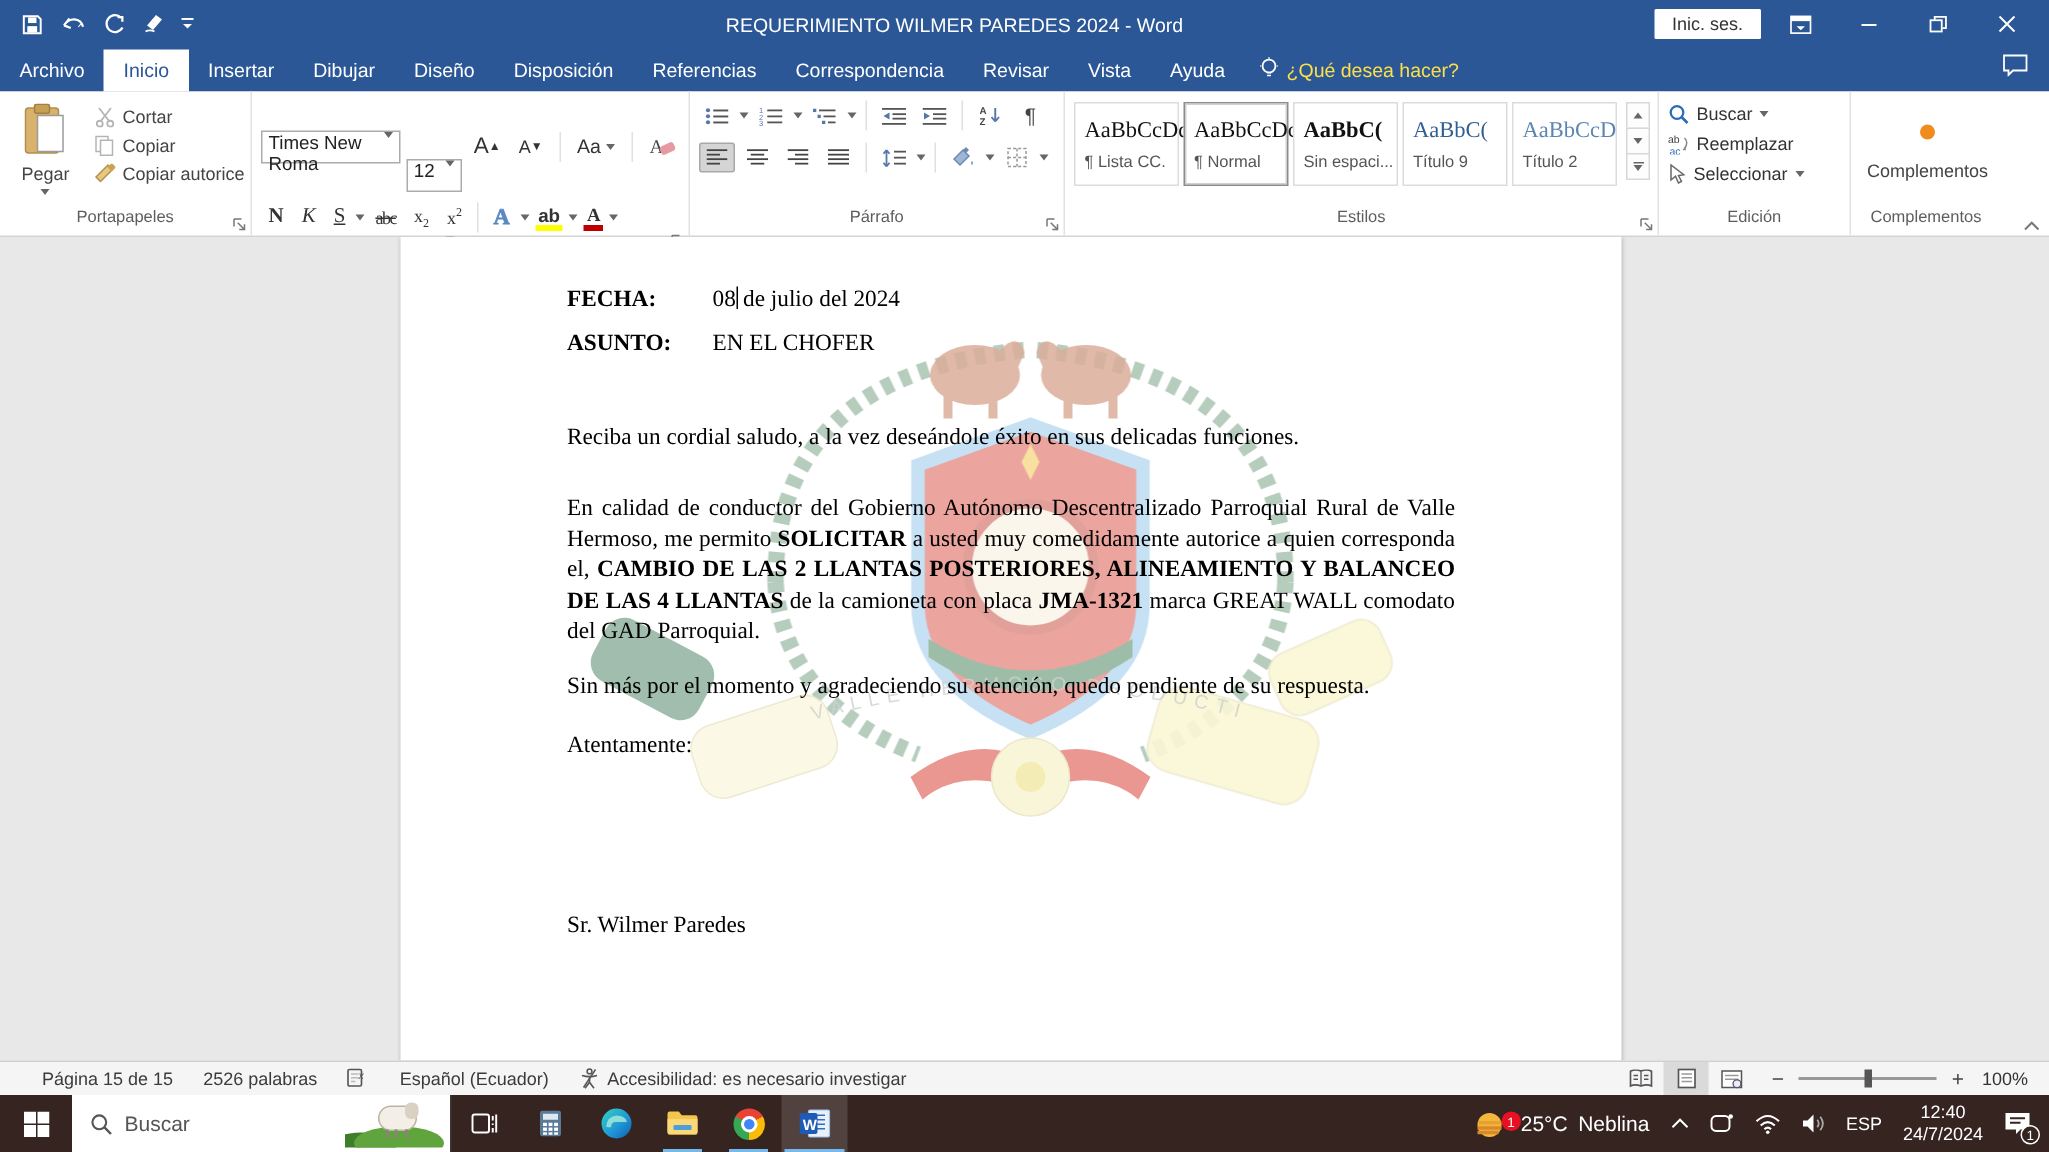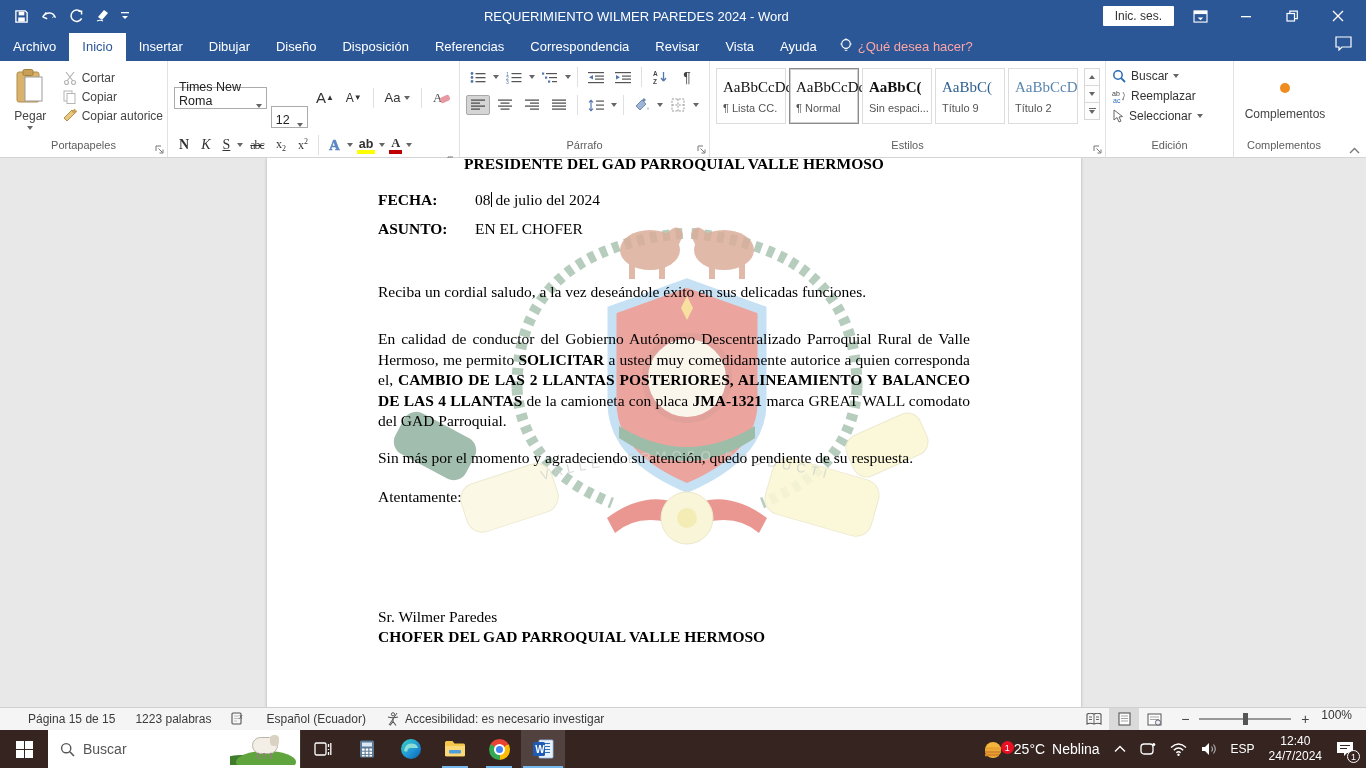--- a/index.html
+++ b/index.html
@@ -12,21 +12,21 @@
   .qat .qbtn { display:flex; align-items:center; cursor:pointer; }
   .title-center { flex:1; text-align:center; font-size:13px; color:#fff; white-space:nowrap; }
   .title-right { display:flex; align-items:center; gap:6px; padding-right:8px; }
   .signin { background:#fff; color:#333; font-size:12px; padding:3px 12px; border-radius:1px; cursor:pointer; }
   .winbtn { width:40px; height:28px; display:flex; align-items:center; justify-content:center; cursor:pointer; }
 
   
   .tabrow { position:absolute; top:32px; left:0; right:0; height:29px; background:#2b5797; display:flex; align-items:center; }
   .tab { color:#fff; font-size:13px; padding:6px 13px 7px; cursor:pointer; }
   .tab.active { background:#fff; color:#2b5797; }
-  .tellme { display:flex; align-items:center; gap:6px; color:#fca5a5; font-size:13px; padding:6px 10px 7px; cursor:pointer; }
+  .tellme { display:flex; align-items:center; gap:6px; color:#fde047; font-size:13px; padding:6px 10px 7px; cursor:pointer; }
   .tabrow-spacer { flex:1; }
   .share-ico { margin:0 14px 6px 0; cursor:pointer; }
 
   
   .ribbon { position:absolute; top:61px; left:0; right:0; height:97px; background:#fff; border-bottom:1px solid #d4d4d4; display:flex; }
   .rgroup { position:relative; border-right:1px solid #e2e2e2; display:flex; flex-direction:column; }
   .rgroup-body { flex:1; display:flex; padding:6px 4px 0 6px; }
   .rgroup-label { height:19px; font-size:11px; color:#5d5d5d; text-align:center; position:relative; padding-top:1px; }
   .launcher { position:absolute; right:3px; bottom:3px; cursor:pointer; }
   .gray { color:#a8a8a8; }
@@ -37,21 +37,21 @@
   .paste-big { display:flex; flex-direction:column; align-items:center; width:50px; cursor:pointer; padding-top:2px; }
   .paste-big .lbl { font-size:12px; color:#444; margin-top:4px; }
   .clip-col { display:flex; flex-direction:column; gap:5px; margin-left:8px; padding-top:4px;text-align:center; }
   .clip-item { display:flex; align-items:center; gap:5px; font-size:12px; cursor:pointer; white-space:nowrap; }
   .clip-item .t { color:#444; }
 
   
   .g-font { width:292px; }
   .fontstack { display:flex; flex-direction:column; width:100%; }
   .font-row1 { display:flex; align-items:center; gap:4px; }
-  .combo { border:1px solid #ababab; background:#fff; display:flex; align-items:flex-end; height:22px; font-size:12.5px; color:#222; padding:0 4px; cursor:pointer; }
+  .combo { border:1px solid #ababab; background:#fff; display:flex; align-items:flex-start; height:22px; font-size:12.5px; color:#222; padding:0 4px; cursor:pointer; }
   .combo .chev { margin-left:auto; }
   .font-name { width:108px; }
   .font-size { width:42px;margin-top:39px; }
   .chev { width:0; height:0; border-left:3.5px solid transparent; border-right:3.5px solid transparent; border-top:4px solid #666; display:inline-block; }
   .txtbtn { font-size:13px; color:#333; padding:2px 4px; cursor:pointer; display:inline-flex; align-items:center; }
   .font-row2 { display:flex; align-items:center; gap:2px; margin-top:7px; }
   .fmt { font-family:"Liberation Serif", serif; font-size:14px; color:#333; padding:1px 5px; cursor:pointer; }
   .fmt.b { font-weight:bold; }
   .fmt.i { font-style:italic; font-family:"Liberation Serif", serif; }
   .fmt.u { text-decoration:underline; }
@@ -102,21 +102,21 @@
 
   
   .docarea { position:absolute; top:158px; left:0; right:0; height:549px; background:#e8e8e8; overflow:hidden; }
   .page { position:absolute; left:267px; top:0; width:814px; height:560px; background:#fff; box-shadow:0 0 3px rgba(0,0,0,.25); overflow:hidden; }
   .doc-text { font-family:"Liberation Serif", serif; font-size:15.5px; line-height:20.5px; color:#000; position:absolute; }
   .bold { font-weight:bold; }
   .caret { display:inline-block; width:1px; height:15px; background:#000; vertical-align:-2px; }
   .wm { position:absolute; left:100px; top:30px; opacity:.5; pointer-events:none; }
 
   
-  .statusbar { position:absolute; top:707px; left:0; right:0; height:23px; background:#f5f5f5; border-top:1px solid #d0d0d0; display:flex; font-size:12px; color:#3b3b3b; }
+  .statusbar { position:absolute; top:707px; left:0; right:0; height:23px; background:#f5f5f5; border-top:1px solid #d0d0d0; display:flex; align-items:center; font-size:12px; color:#3b3b3b; }
   .sb-item { padding:0 10px; display:flex; align-items:center; gap:5px; cursor:pointer; white-space:nowrap; }
   .sb-spacer { flex:1; }
   .viewbtn { width:30px; height:22px; display:flex; align-items:center; justify-content:center; cursor:pointer; }
   .viewbtn.active { background:#dadada; }
   .zoomctl { display:flex; align-items:center; gap:8px; padding:0 10px; }
   .zoom-track { position:relative; width:92px; height:2px; background:#999; }
   .zoom-thumb { position:absolute; left:44px; top:-5px; width:5px; height:12px; background:#555; cursor:pointer; }
   .zoom-mark { position:absolute; left:50%; top:-3px; width:1px; height:8px; background:#999; }
   .zminus,.zplus { font-size:14px; color:#444; cursor:pointer; width:12px; text-align:center; }
   .zoom-label { font-size:12px; color:#333; cursor:pointer; }
@@ -635,21 +635,20 @@
         <path d="M240 330 Q280 300 318 318 L318 340 Q275 322 248 345z" fill="#d42f23"></path>
         <path d="M400 330 Q360 300 322 318 L322 340 Q365 322 392 345z" fill="#d42f23"></path>
         <g>
           <circle cx="320" cy="330" r="26" fill="#f3eab0" stroke="#d8cf96"></circle>
           <circle cx="320" cy="330" r="10" fill="#e8d86a"></circle>
         </g>
         <path id="wmarc" d="M175 292 Q320 252 465 292" fill="none"></path>
         <text font-size="13" fill="#9aa79b" letter-spacing="5" opacity=".8"><textPath href="#wmarc">VALLE HERMOSO PRODUCTIVO</textPath></text>
       </svg>
 
-      <div class="doc-text bold" style="left:0; right:0; top:-4px; text-align:center;">PRESIDENTE DEL GAD PARROQUIAL VALLE HERMOSO</div>
 
       <div class="doc-text" style="left:111px; top:32px;">
         <span class="bold">FECHA:</span>
       </div>
       <div class="doc-text" style="left:208px; top:32px;">
         <span>08</span><span class="caret"></span><span> de julio del 2024</span>
       </div>
 
       <div class="doc-text" style="left:111px; top:61px;">
         <span class="bold">ASUNTO:</span>
@@ -660,27 +659,26 @@
 
       <div class="doc-text" style="left:111px; top:171px; width:592px; text-align:justify;">
         <span>En calidad de conductor del Gobierno Autónomo Descentralizado Parroquial Rural de Valle Hermoso, me permito </span><span class="bold">SOLICITAR</span><span> a usted muy comedidamente autorice a quien corresponda el, </span><span class="bold">CAMBIO DE LAS 2 LLANTAS POSTERIORES, ALINEAMIENTO Y BALANCEO DE LAS 4 LLANTAS</span><span> de la camioneta con placa </span><span class="bold">JMA-1321</span><span> marca GREAT WALL comodato del GAD Parroquial.</span>
       </div>
 
       <div class="doc-text" style="left:111px; top:290px; width:592px;">Sin más por el momento y agradeciendo su atención, quedo pendiente de su respuesta.</div>
 
       <div class="doc-text" style="left:111px; top:329px;">Atentamente:</div>
 
       <div class="doc-text" style="left:111px; top:449px;">Sr. Wilmer Paredes</div>
-      <div class="doc-text bold" style="left:111px; top:469px;">CHOFER DEL GAD PARROQUIAL VALLE HERMOSO</div>
     </div>
   </div>
 
   <div class="statusbar">
     <div class="sb-item" style="padding-left:28px;">Página 15 de 15</div>
-    <div class="sb-item">1223 palabras</div>
+    <div class="sb-item">2526 palabras</div>
     <div class="sb-item">
       <svg width="15" height="14" viewBox="0 0 15 14">
           <rect x="1" y="1" width="9" height="11" rx="1" fill="none" stroke="#555" stroke-width="1.1"></rect>
           <path d="M3 4 h5 M3 6.5 h5 M3 9 h3" stroke="#bbb" stroke-width="0.9"></path>
           <text x="8" y="7" font-size="7" fill="#555" font-style="italic">x</text>
         </svg>
     </div>
     <div class="sb-item">Español (Ecuador)</div>
     <div class="sb-item">
       <span>

